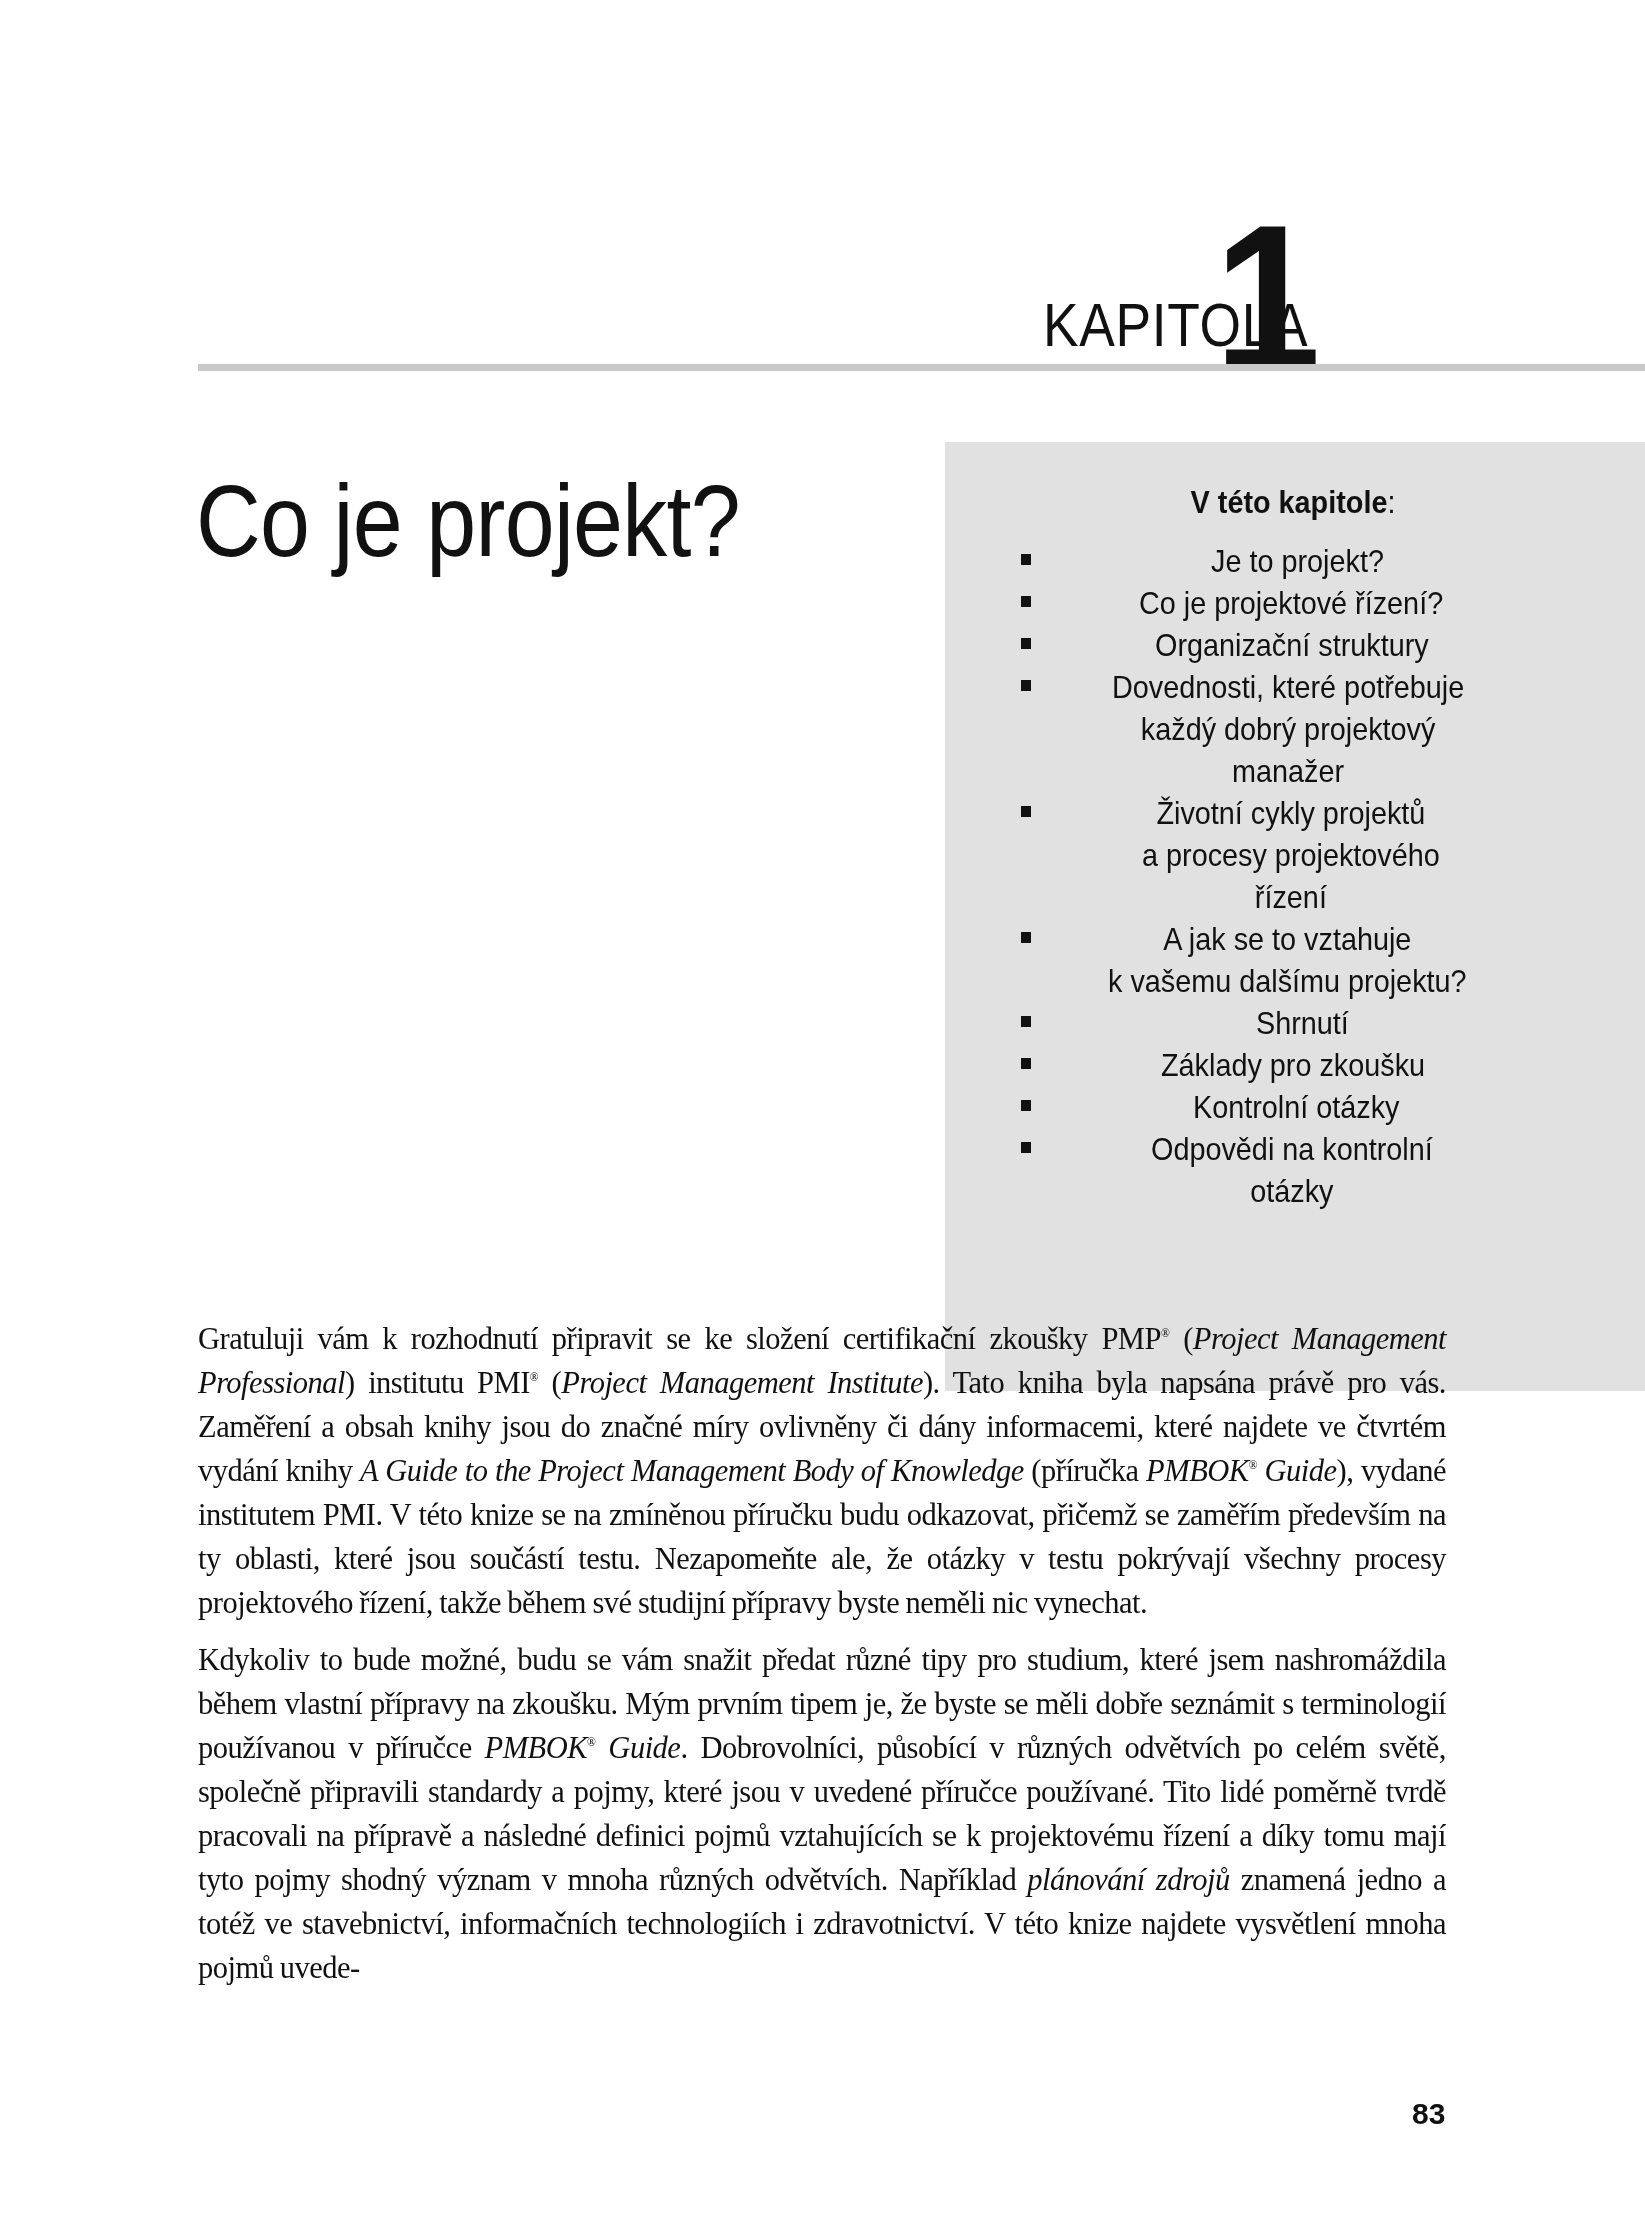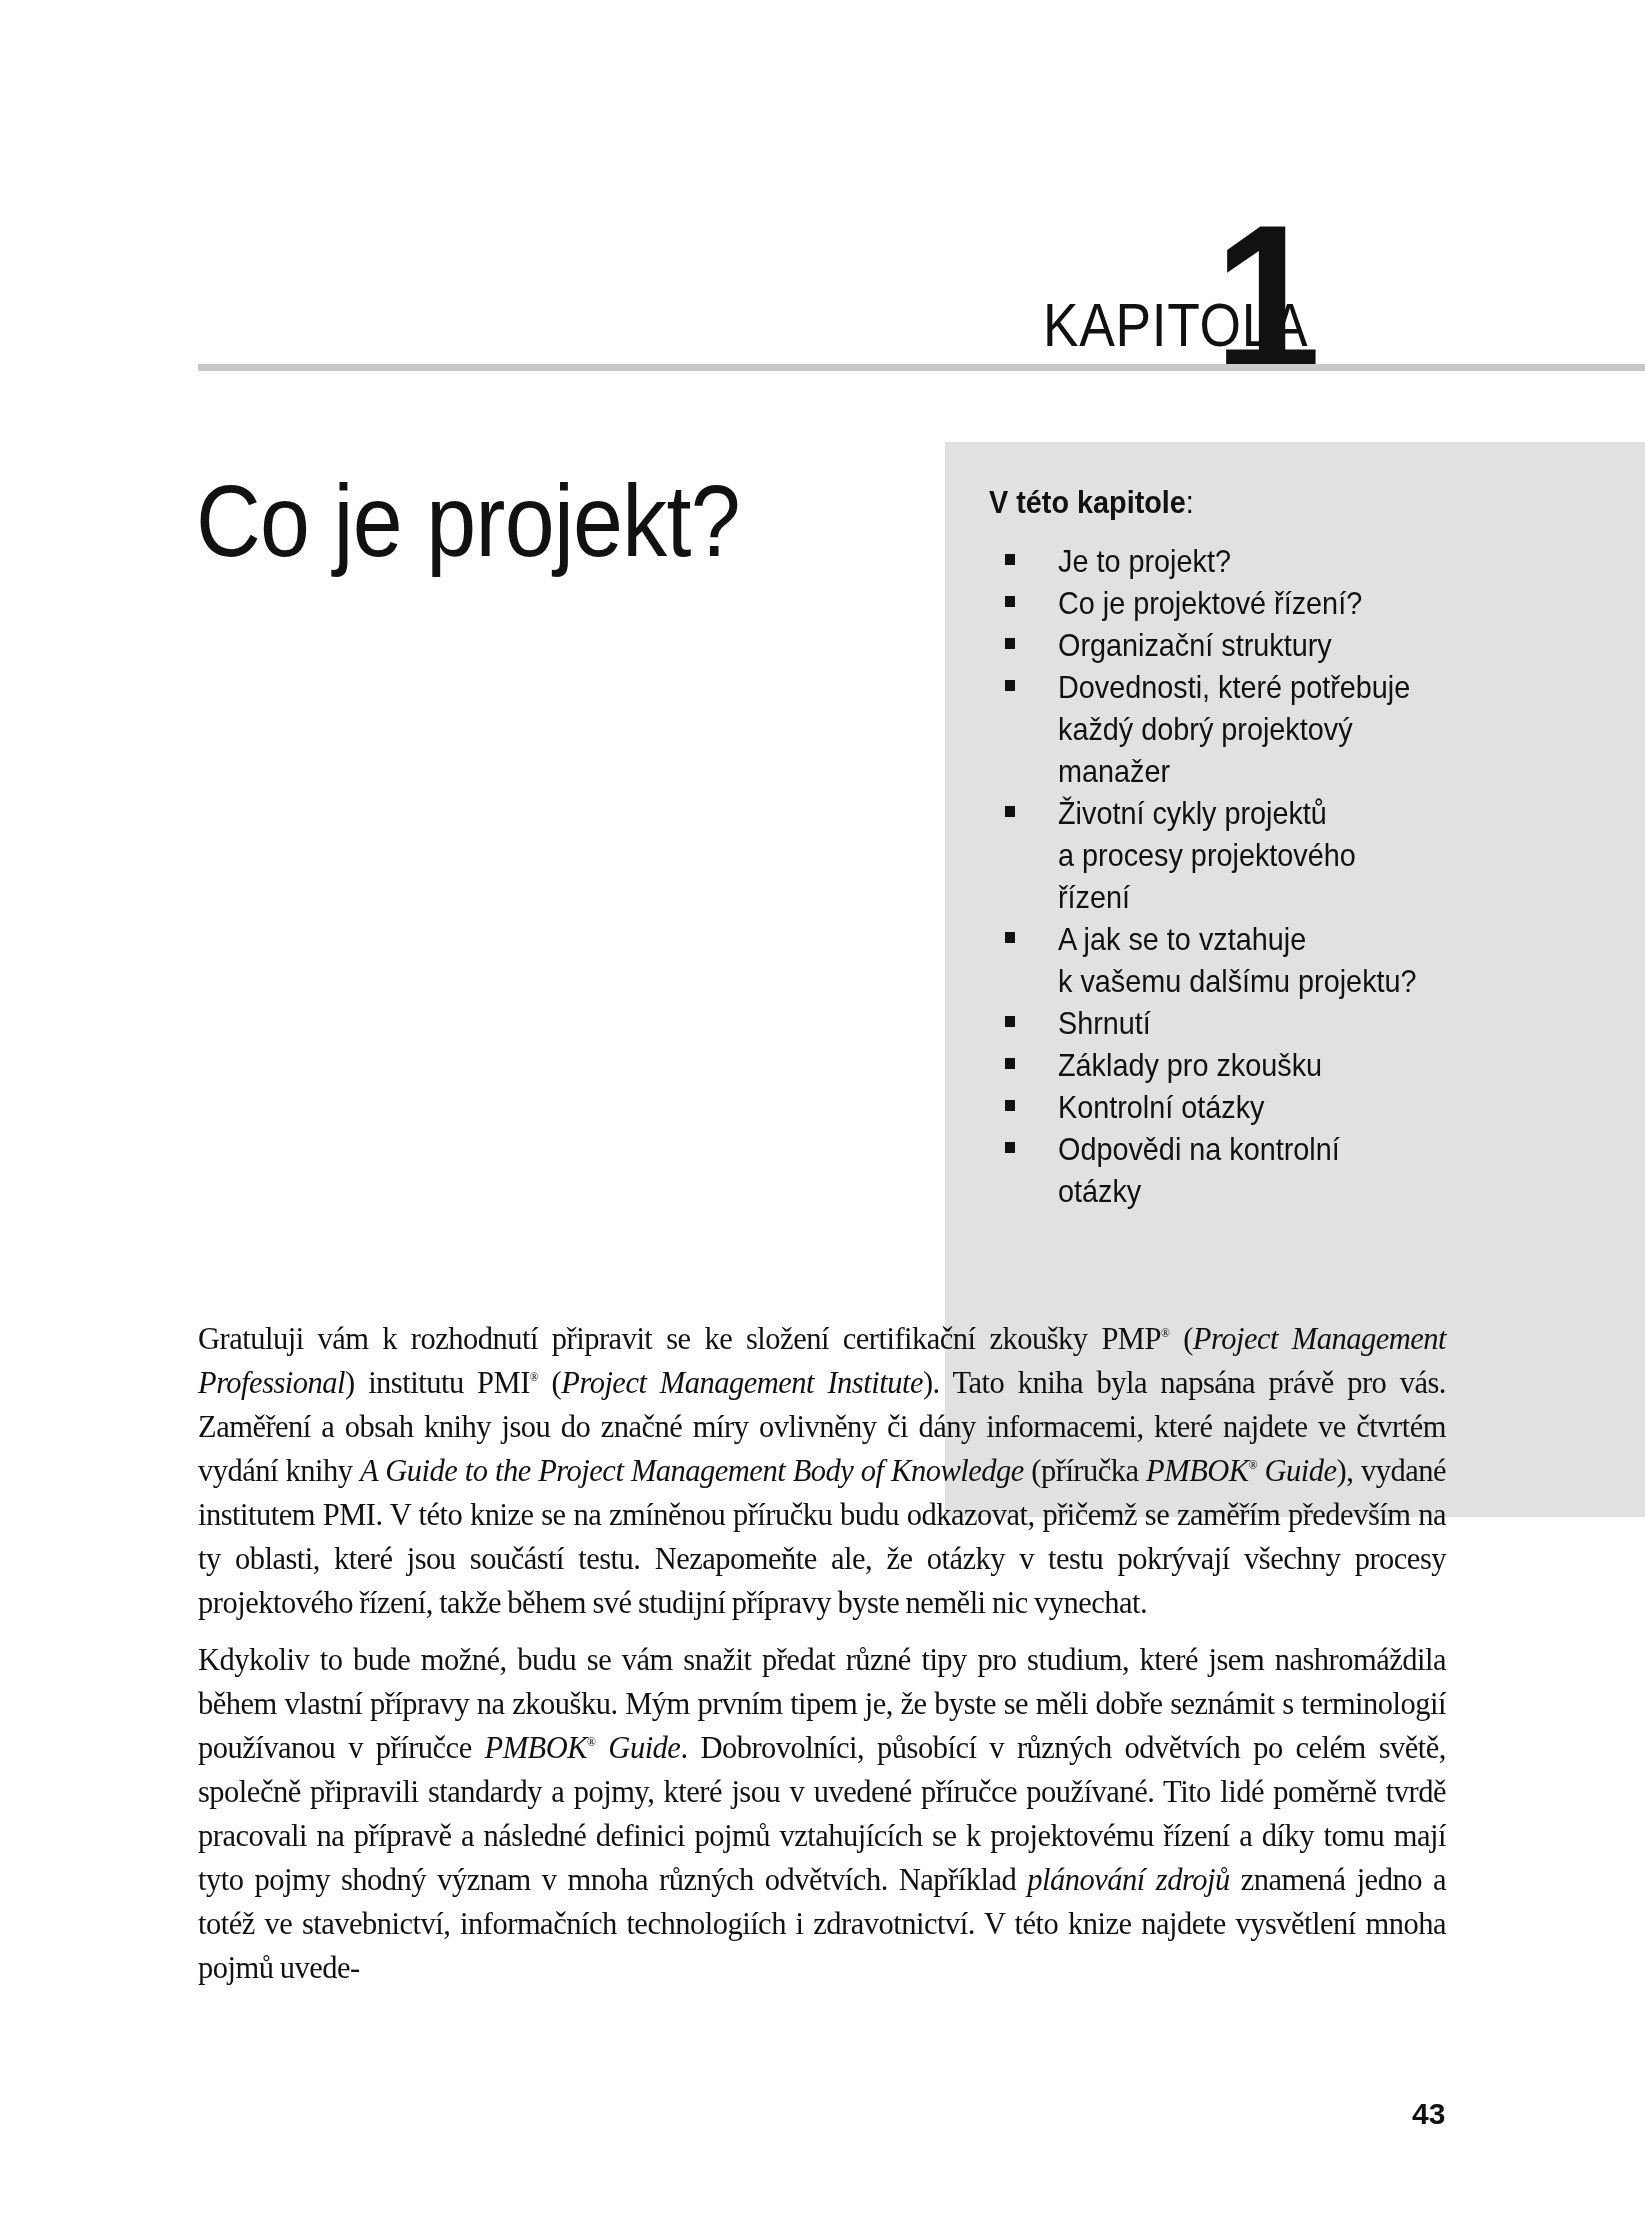--- a/index.html
+++ b/index.html
@@ -21,23 +21,23 @@
     position: absolute; left: 198px; top: 364px; width: 1448px; height: 6.7px;
     background: #c9c9c9;
   }
   #page-title {
     position: absolute; left: 196px; top: 402px;
     font-size: 102px; font-weight: 400; line-height: 1; letter-spacing: -0.8px;
     transform: scaleX(0.88); transform-origin: left top;
   }
 
   #toc-box {
-    position: absolute; left: 945px; top: 442px; width: 700px; height: 1075px;
+    position: absolute; left: 945px; top: 442px; width: 700px; height: 949px;
     background: #e1e1e1;
-    box-sizing: border-box; padding: 40px 0 0 44px;
+    box-sizing: border-box; padding: 40px 0 0 60px; text-align: center;
   }
   #toc-heading {
     font-size: 32px; line-height: 1.3; margin-bottom: 11.7px;
     transform: scaleX(0.9); transform-origin: left top;
   }
   #toc-heading b { font-weight: 700; }
   #toc-list { list-style: none; margin: 16px; padding: 0; }
   .toc-item {
     position: relative; padding-left: 53px; font-size: 32px; line-height: 42px;
     width: 467px;
@@ -90,14 +90,14 @@
       <li class="toc-item"><span class="bullet"></span><span class="txt">Odpovědi na kontrolní
 otázky</span></li>
     </ul>
 </aside>
 
 <div id="body-text" class="serif">
     <p><span>Gratuluji vám k rozhodnutí připravit se ke složení certifikační zkoušky PMP</span><sup class="reg">®</sup><span> (</span><i>Project Management Professional</i><span>) institutu PMI</span><sup class="reg">®</sup><span> (</span><i>Project Management Institute</i><span>). Tato kniha byla napsána právě pro vás. Zaměření a obsah knihy jsou do značné míry ovlivněny či dány informacemi, které najdete ve čtvrtém vydání knihy </span><i>A Guide to the Project Management Body of Knowledge</i><span> (příručka </span><i>PMBOK</i><sup class="reg">®</sup><i> Guide</i><span>), vydané institutem PMI. V této knize se na zmíněnou příručku budu odkazovat, přičemž se zaměřím především na ty oblasti, které jsou součástí testu. Nezapomeňte ale, že otázky v testu pokrývají všechny procesy projektového řízení, takže během své studijní přípravy byste neměli nic vynechat.</span></p>
     <p><span>Kdykoliv to bude možné, budu se vám snažit předat různé tipy pro studium, které jsem nashromáždila během vlastní přípravy na zkoušku. Mým prvním tipem je, že byste se měli dobře seznámit s terminologií používanou v příručce </span><i>PMBOK</i><sup class="reg">®</sup><i> Guide</i><span>. Dobrovolníci, působící v různých odvětvích po celém světě, společně připravili standardy a pojmy, které jsou v uvedené příručce používané. Tito lidé poměrně tvrdě pracovali na přípravě a následné definici pojmů vztahujících se k projektovému řízení a díky tomu mají tyto pojmy shodný význam v mnoha různých odvětvích. Například </span><i>plánování zdrojů</i><span> znamená jedno a totéž ve stavebnictví, informačních technologiích i zdravotnictví. V této knize najdete vysvětlení mnoha pojmů uvede-</span></p>
   </div>
 
-<div id="page-number" class="sans">43</div>
+<div id="page-number" class="sans">83</div>
 
 
 </body></html>

